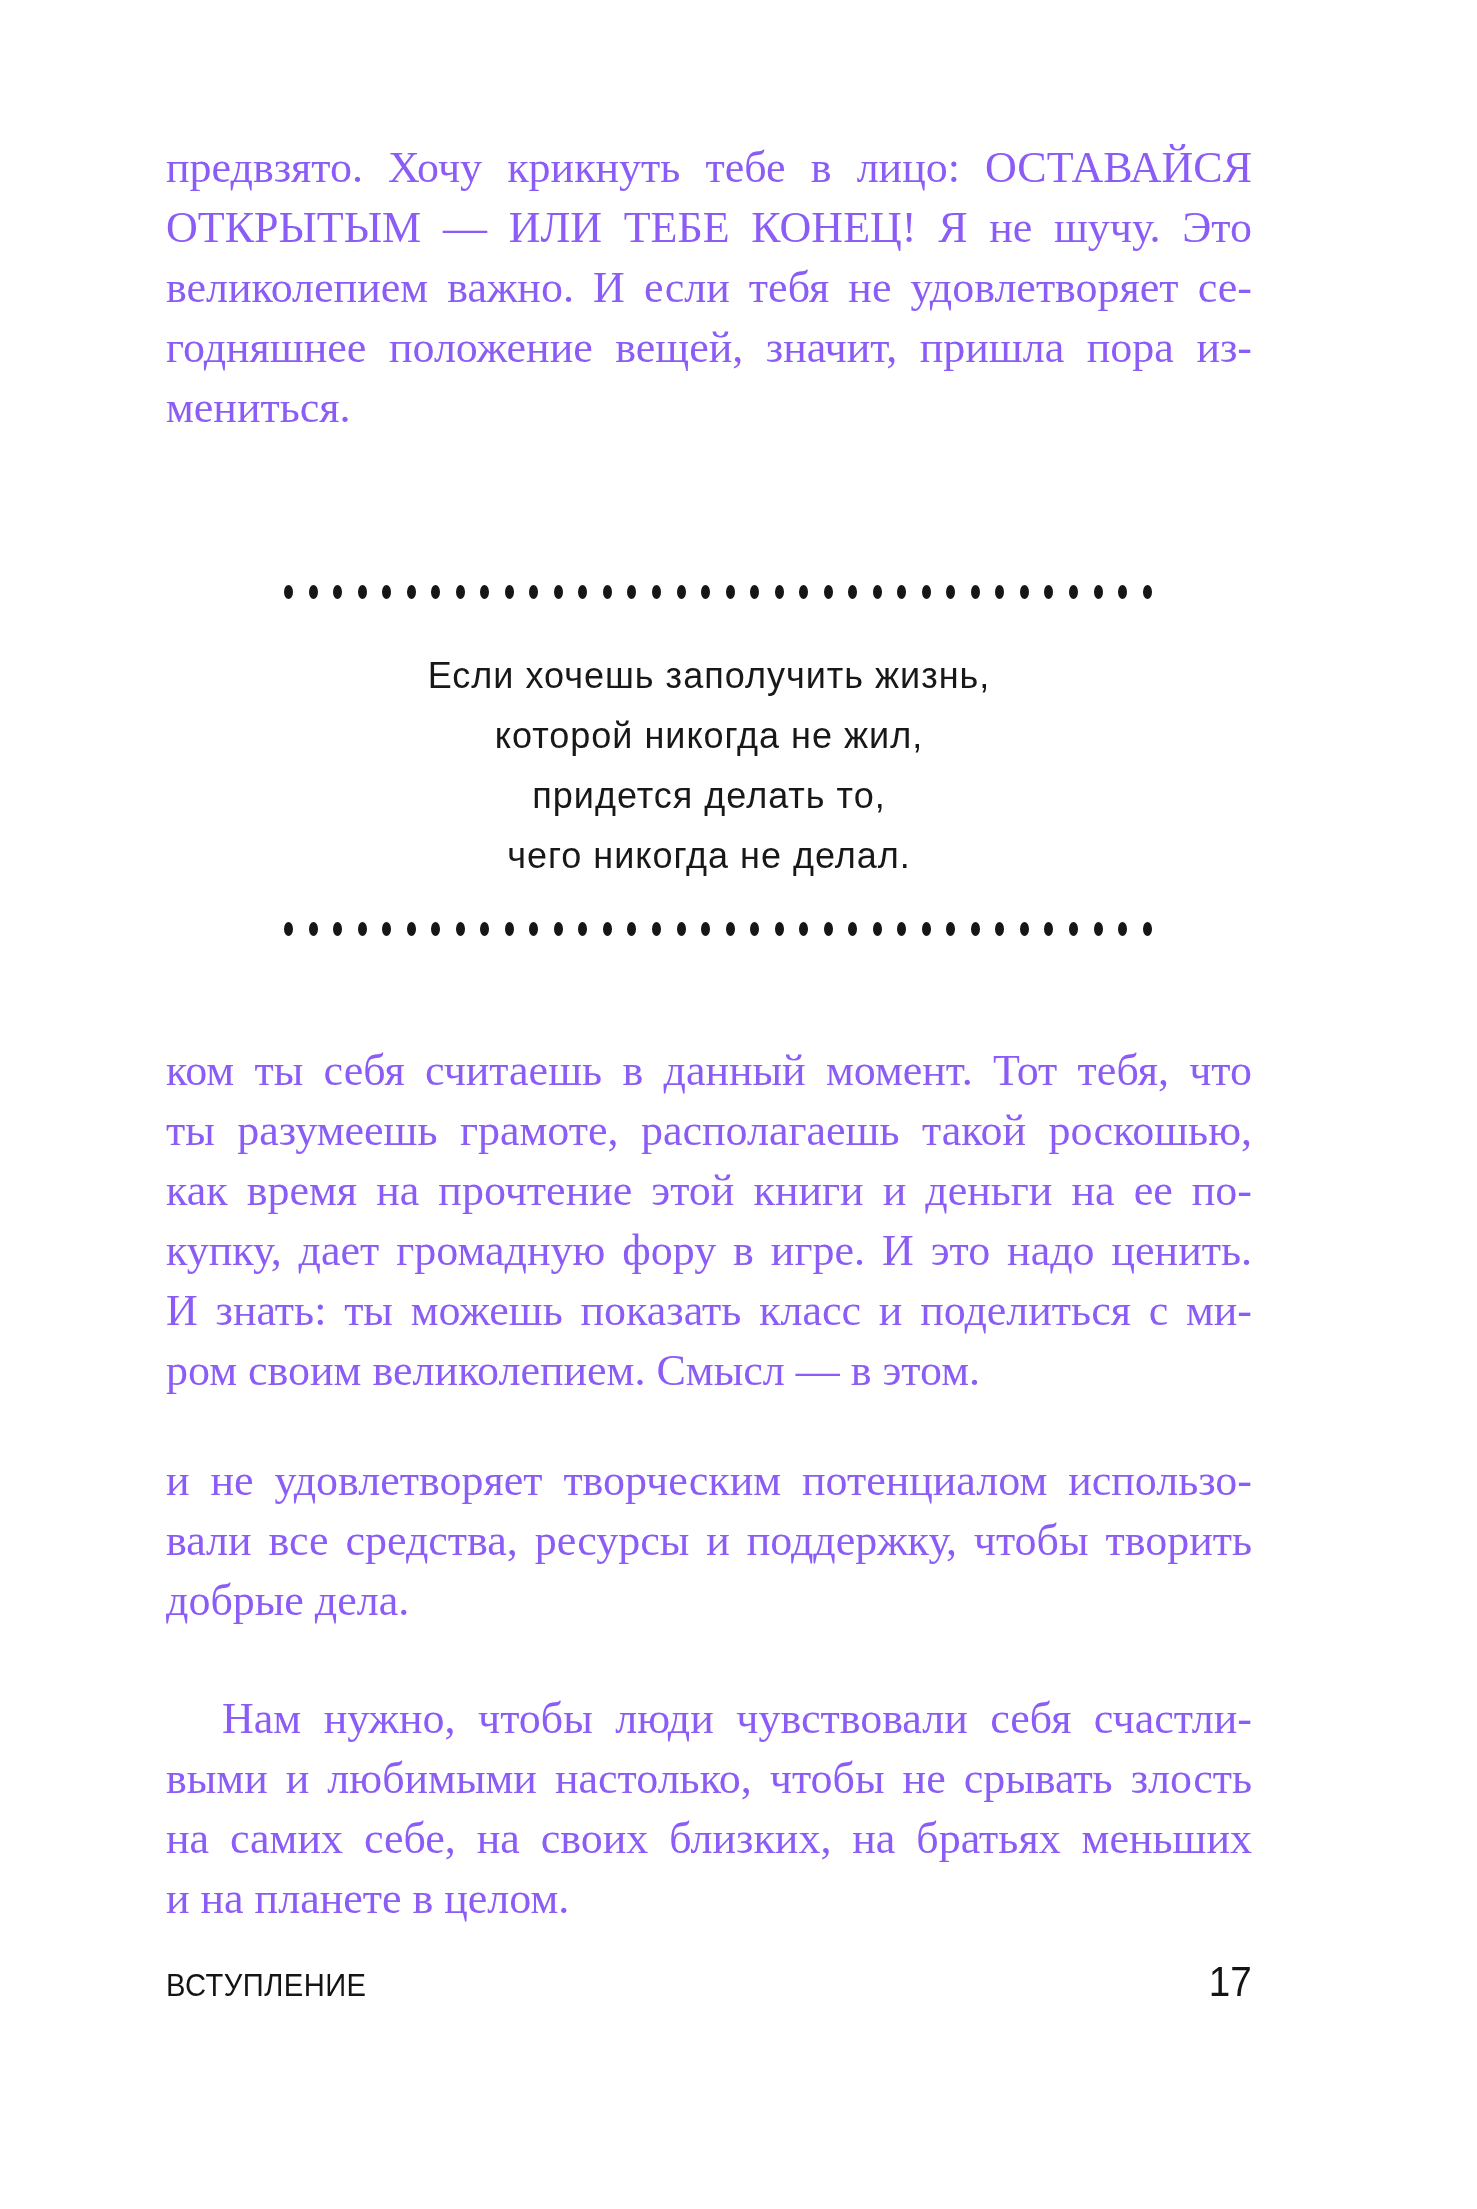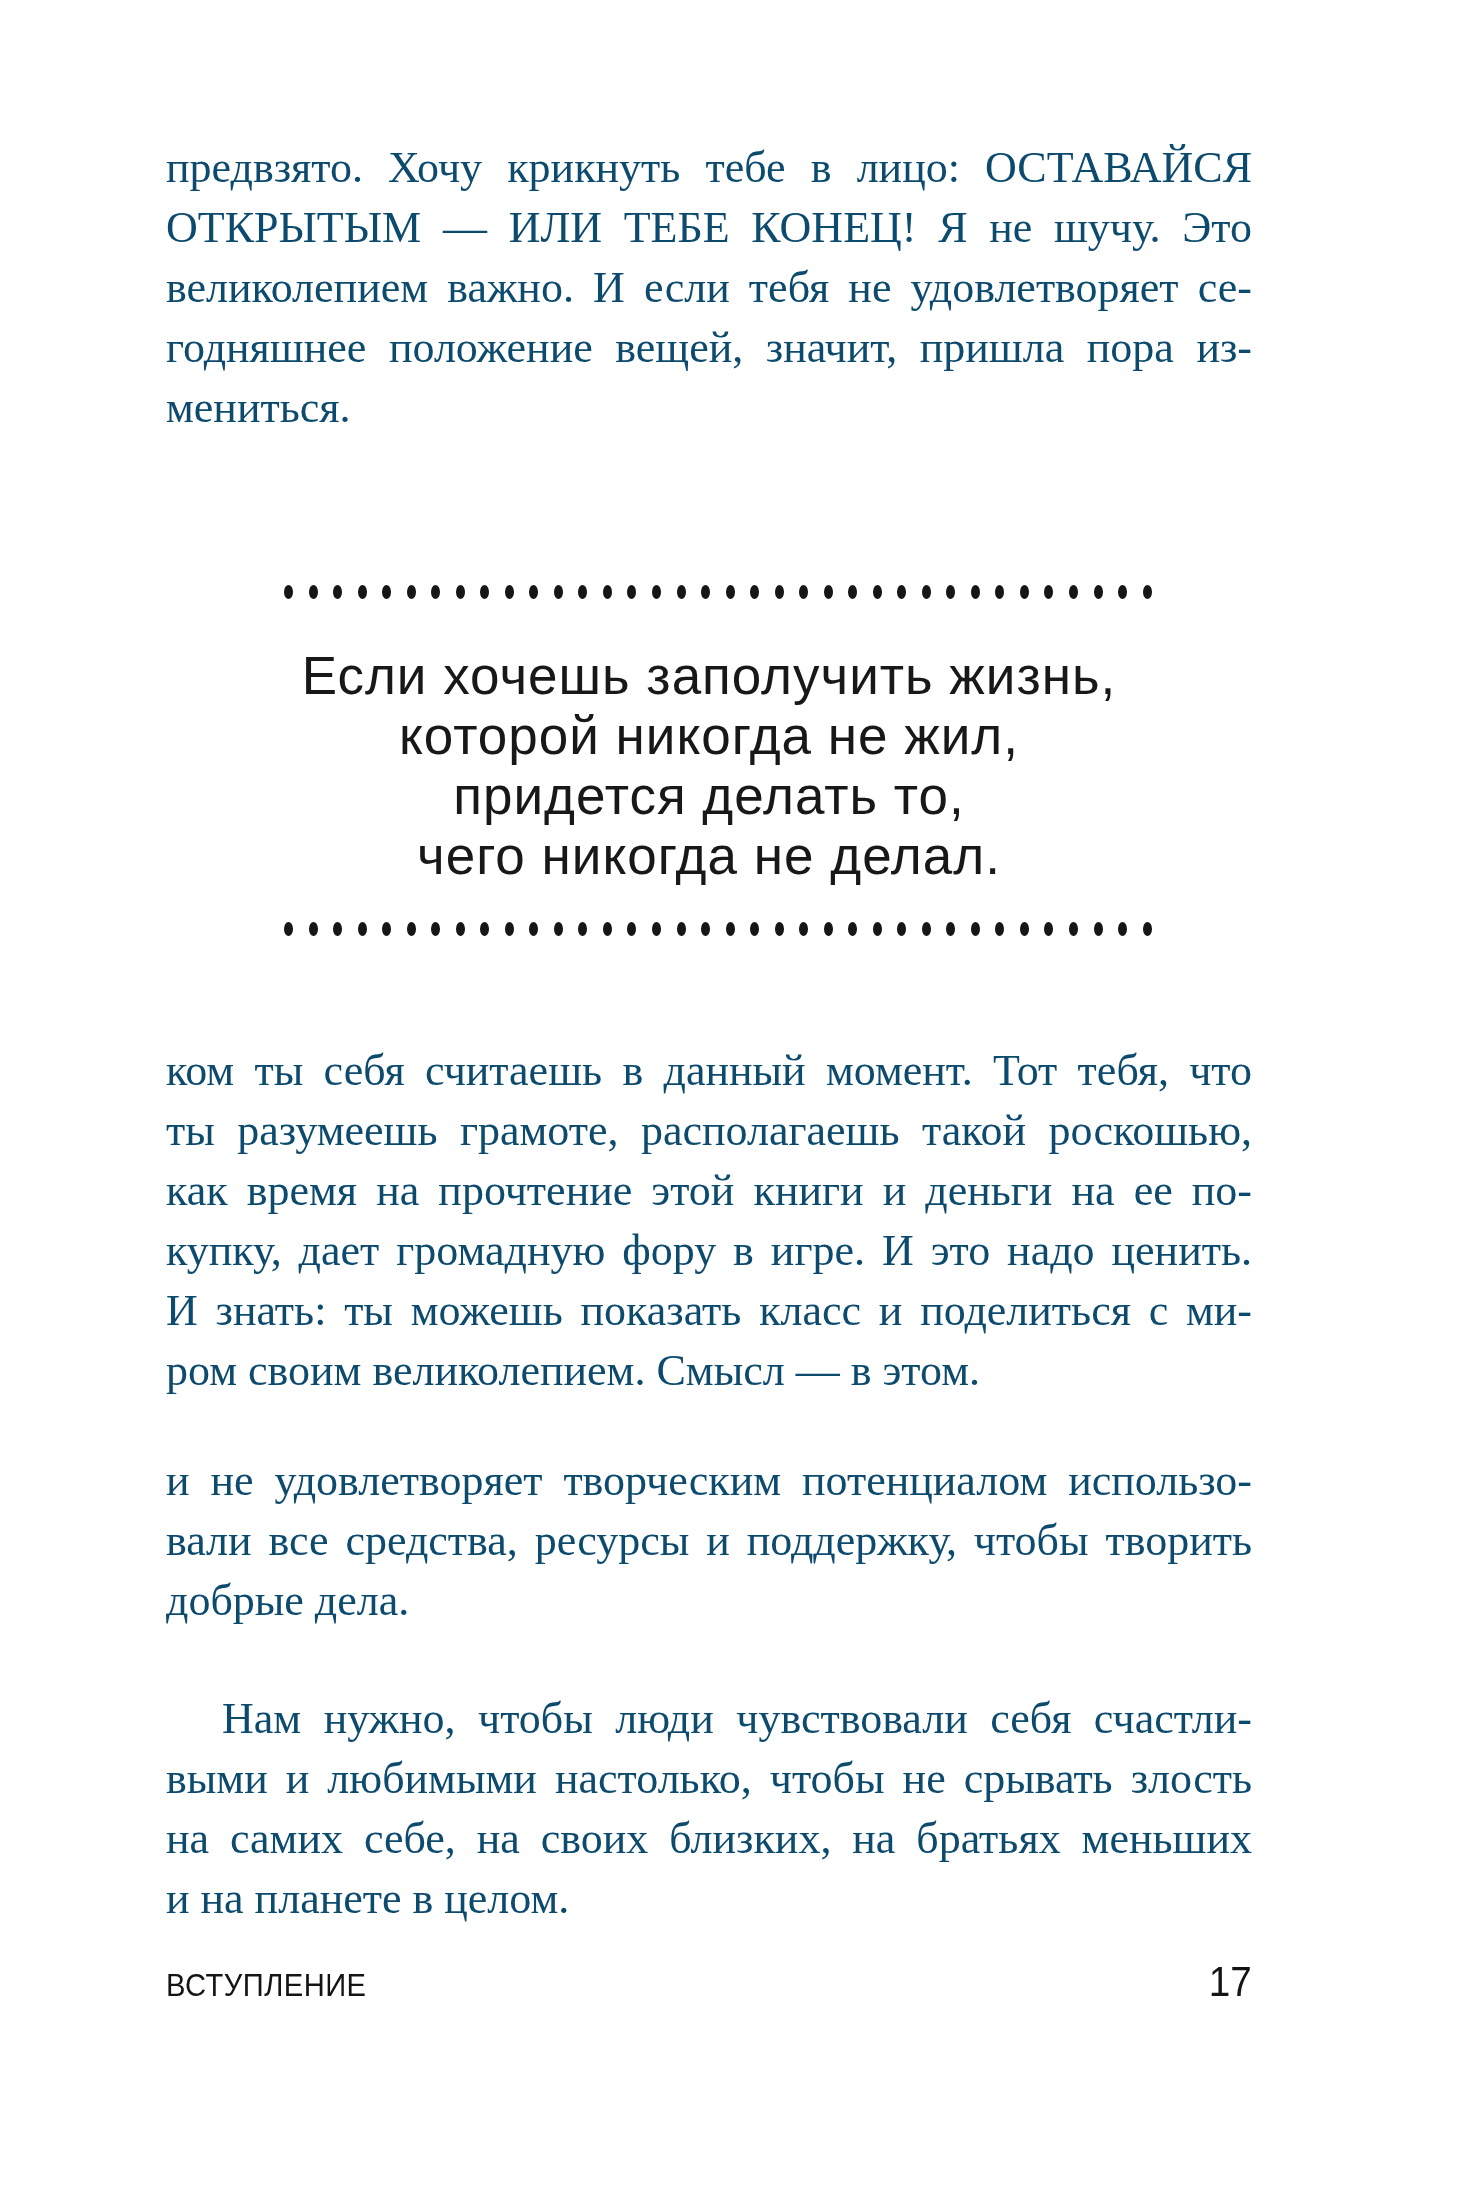--- a/index.html
+++ b/index.html
@@ -15,36 +15,36 @@
     color: #101010;
   }
   .block {
     position: absolute;
     left: 166px;
     width: 1086px;
   }
   .para {
     font-size: 44px;
     line-height: 60px;
-    color: #0c4a6e;
+    color: #8b5cf6;
   }
   .para .line {
     text-align: justify;
     text-align-last: justify;
   }
   .para .line.last {
     text-align: left;
     text-align-last: left;
   }
   .para .line.indent {
     padding-left: 56px;
   }
   .quote {
     font-family: "Liberation Sans", sans-serif;
-    font-size: 53px;
+    font-size: 36px;
     line-height: 60px;
     letter-spacing: 1px;
     text-align: center;
     color: #181818;
     font-weight: 400;
   }
   .sep {
     position: absolute;
     left: 284px;
     width: 868px;

